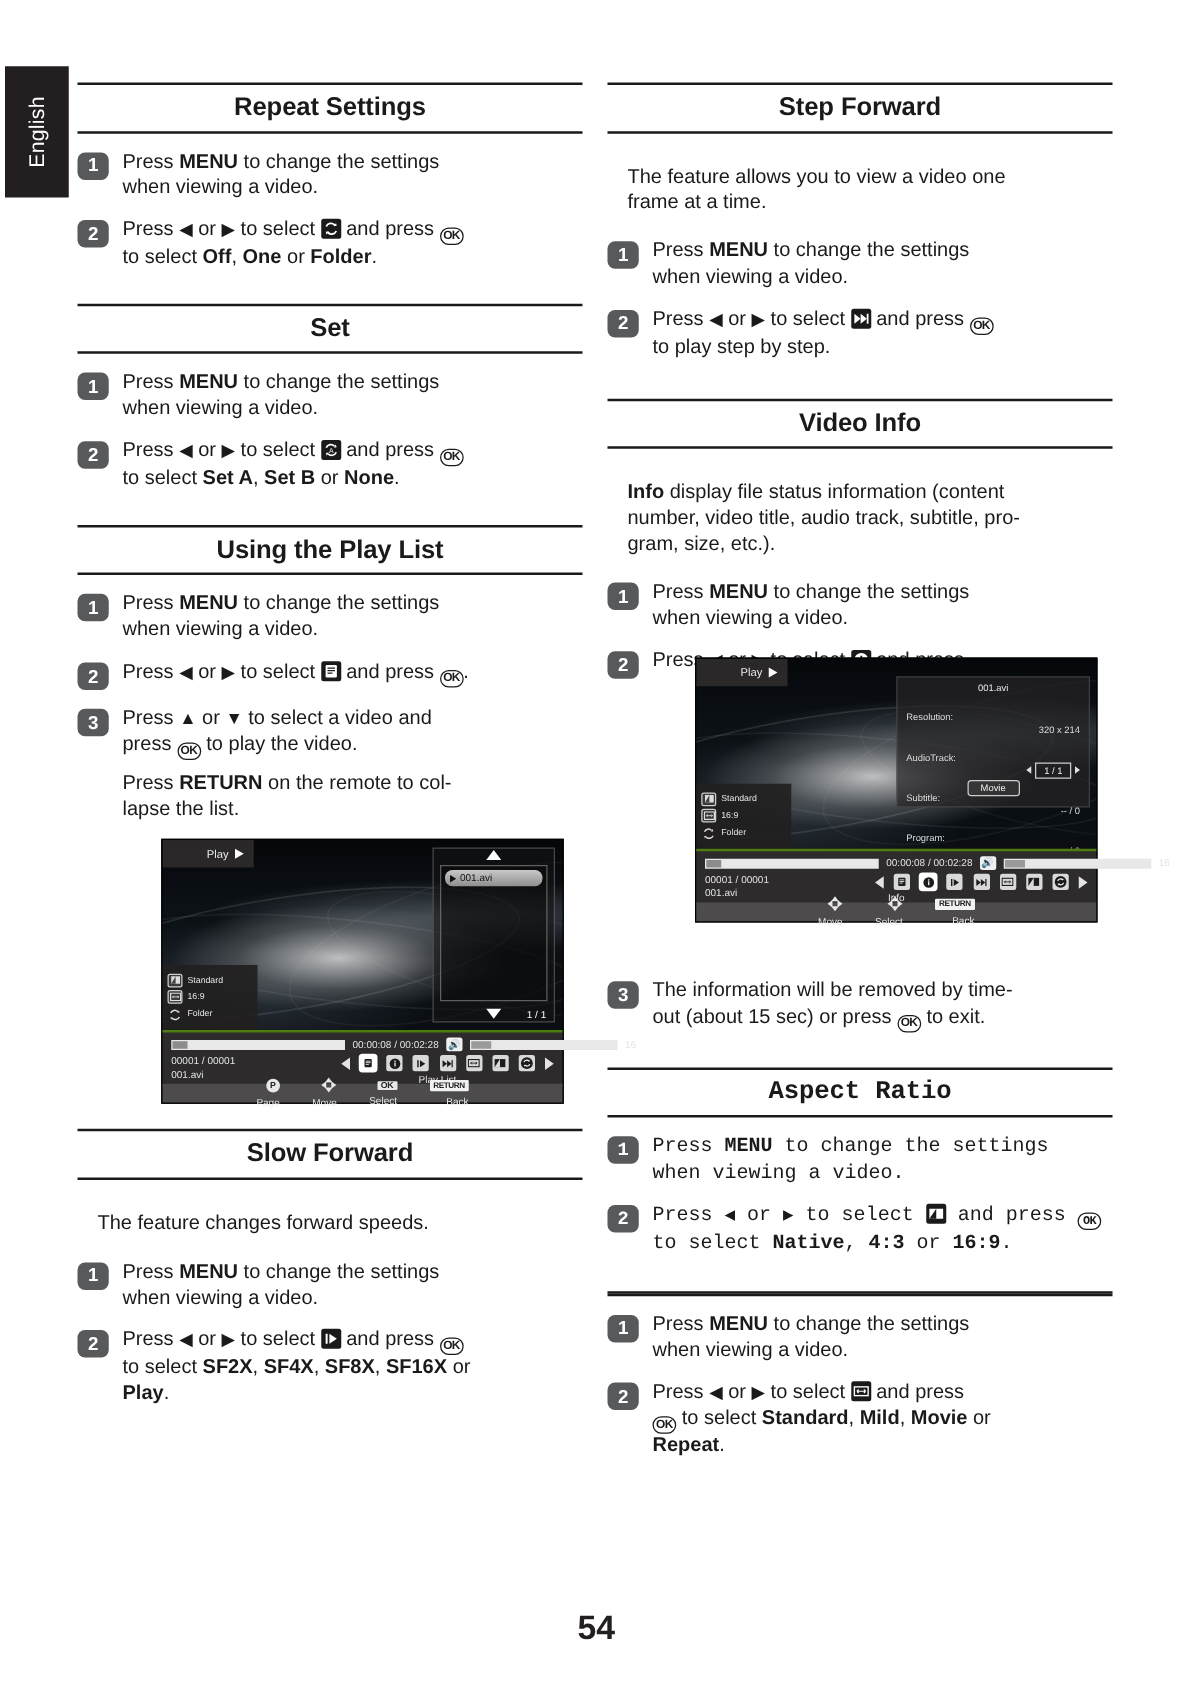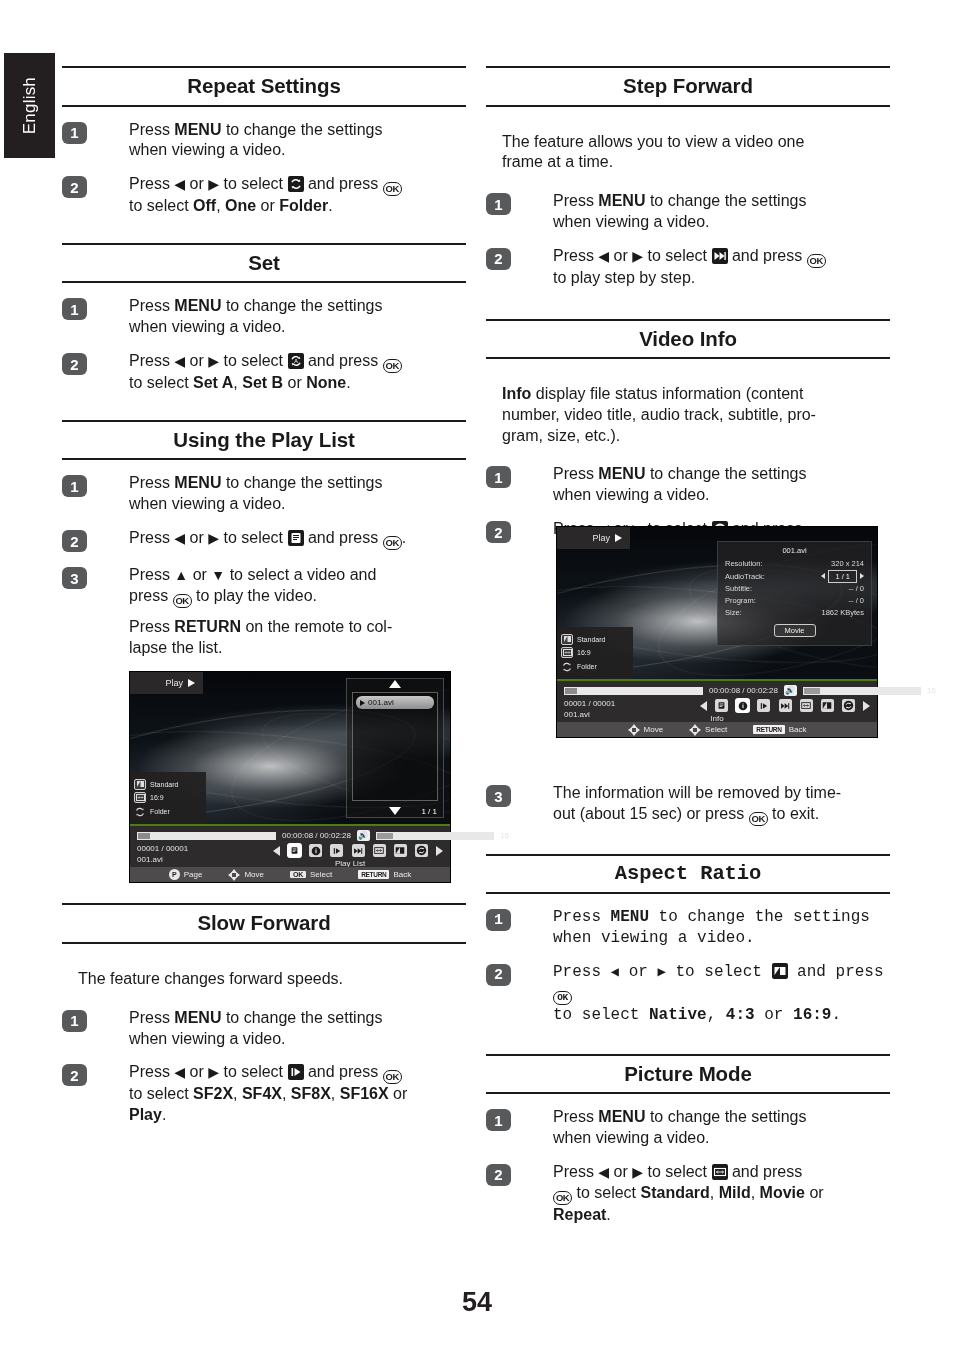--- a/index.html
+++ b/index.html
@@ -79,21 +79,20 @@
     font-size: 15px;
     font-weight: bold;
     display: flex; align-items: center; justify-content: center;
     margin-top: 2px;
     margin-right: 11px;
   }
   .step-body {
     flex: 1 1 auto;
     font-size: 16px;
     line-height: 1.30;
-    margin-left: 31px;
   }
   .step-body p { margin: 0; }
   .step-body p + p { margin-top: 9px; }
   b { font-weight: bold; }
 
   
   .okkey {
     display: inline-block;
     vertical-align: -3px;
     width: 19px; height: 14px;
@@ -209,21 +208,21 @@
 
   
   .info-panel {
     position:absolute; right:5px; top:14px; width:155px; height:105px;
     background: rgba(38,36,38,0.72);
     border:1px solid rgba(110,110,110,0.4);
     padding:4px 7px;
   }
   .info-title { text-align:center; color:#e9e9e9; font-size:7.5px; margin-bottom:3px; }
   .info-row { display:flex; justify-content:space-between; align-items:center; color:#dcdcdc; font-size:7.5px; line-height:1.55; }
-  .info-row .v { display:flex; align-items:center; gap:3px; }
+  .info-row .v { display:flex; align-items:center; gap:3px;margin-top:20px; }
   .spin { display:inline-block; width:0;height:0; }
   .spin-l { border-right:4px solid #e0e0e0; border-top:3px solid transparent; border-bottom:3px solid transparent; }
   .spin-r { border-left:4px solid #e0e0e0; border-top:3px solid transparent; border-bottom:3px solid transparent; }
   .spin-box { border:1px solid #cdcdcd; padding:0 6px; font-size:7.5px; color:#efefef; }
   .info-close {
     position:absolute; left:50%; transform:translateX(-50%); bottom:8px;
     border:1px solid #cdcdcd; border-radius:3px;
     color:#efefef; font-size:7.5px; padding:1px 10px;
     background: rgba(80,80,80,0.35);
   }
@@ -262,21 +261,21 @@
   .ctrl-caption { position:absolute; left:0; right:0; top:33px; text-align:center; color:#e4e4e4; font-size:8px; }
   .ctrl-caption.off { padding-left:120px; }
 
   
   .hints {
     position:absolute; left:0; right:0; bottom:0; height:15px;
     background:#4d4b4c;
     display:flex; align-items:center; justify-content:center; gap:26px;
     color:#ececec; font-size:8px;
   }
-  .hint { display:flex; align-items:center; gap:4px; }
+  .hint { display:flex; align-items:flex-end; gap:4px;flex-direction:column; }
   .key-round { width:11px;height:11px;border-radius:50%;background:#e8e8e8;color:#222;font-size:7px;display:flex;align-items:center;justify-content:center;font-weight:bold; }
   .key-ok { background:#e8e8e8;color:#222;font-size:7px;font-weight:bold;padding:0 3px;border-radius:1px;letter-spacing:-0.3px; }
   .key-ret { background:#f2f2f2;color:#222;font-size:6.5px;font-weight:bold;padding:1px 3px;border-radius:1px;letter-spacing:-0.3px; }
   .dpad { position:relative; width:12px;height:12px; }
   .dpad b { position:absolute; width:0;height:0; }
   .dpad .u { left:3px; top:0;  border-bottom:4px solid #e8e8e8; border-left:3px solid transparent; border-right:3px solid transparent; }
   .dpad .d { left:3px; bottom:0;border-top:4px solid #e8e8e8; border-left:3px solid transparent; border-right:3px solid transparent; }
   .dpad .l { top:3px;  left:0;  border-right:4px solid #e8e8e8; border-top:3px solid transparent; border-bottom:3px solid transparent; }
   .dpad .r { top:3px;  right:0; border-left:4px solid #e8e8e8; border-top:3px solid transparent; border-bottom:3px solid transparent; }
 
@@ -633,21 +632,20 @@
                   <rect x="1.5" y="3" width="11" height="8" fill="#fff"></rect>
                   <path d="M7 3v8H1.5z" fill="#1a1a1a"></path>
                 </svg></span><span> and press </span><span class="okkey">OK</span><br><span>to select </span><b>Native</b>, <b>4:3</b> or <b>16:9</b>.</p>
         </div>
       </div>
     </div>
   </div>
 
   <div class="sec" style="margin-top:28px;">
     <div class="sec-rule-top"></div>
-    <div class="sec-title">Picture Mode</div>
     <div class="sec-rule-bottom"></div>
     <div class="steps">
       <div class="step">
         <div class="step-num">1</div>
         <div class="step-body">
           <p><span>Press </span><b>MENU</b><span> to change the settings</span><br><span>when viewing a video.</span></p>
         </div>
       </div>
       <div class="step">
         <div class="step-num">2</div>

